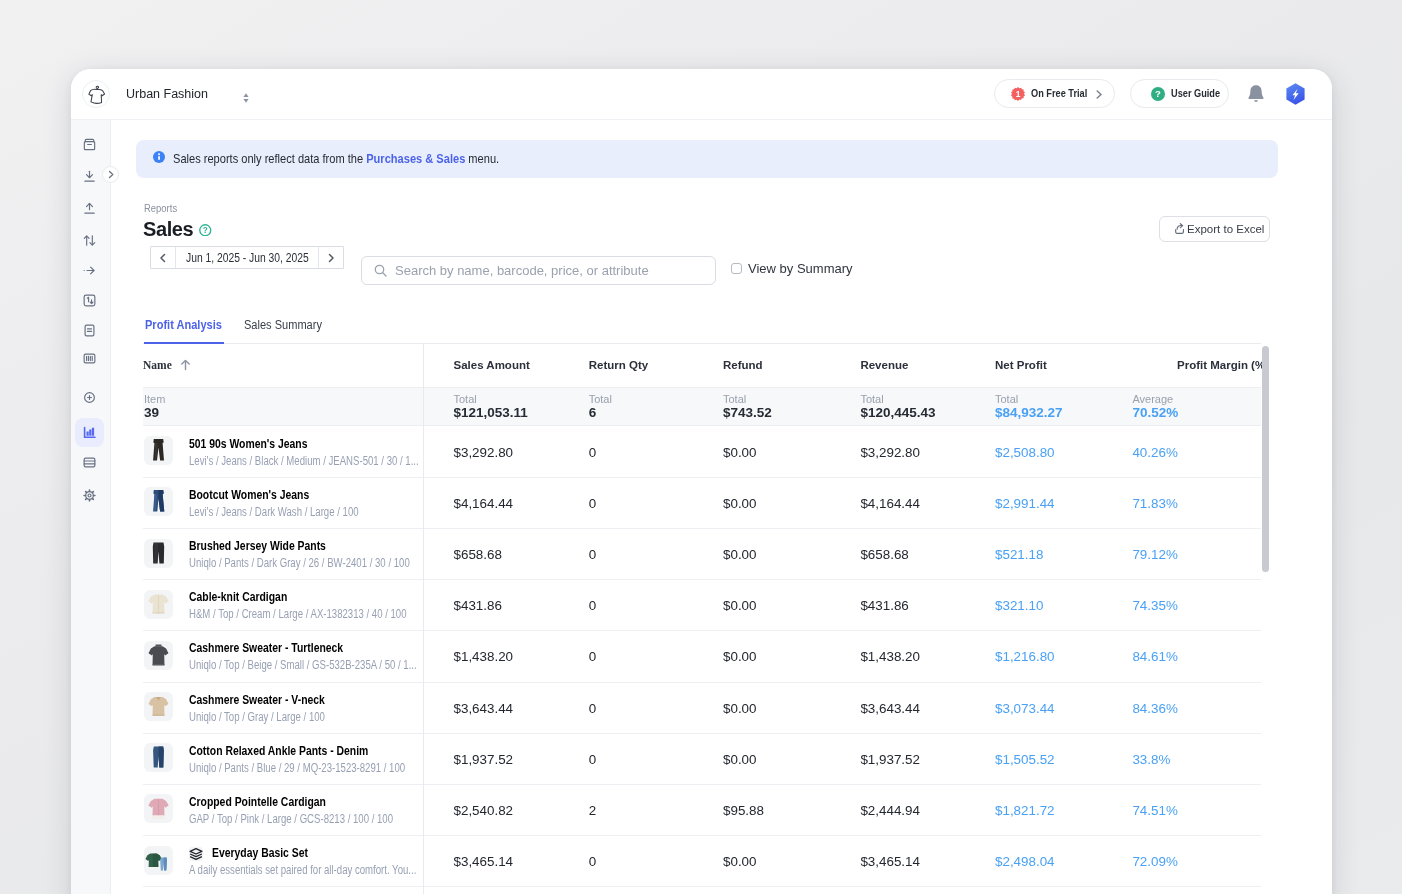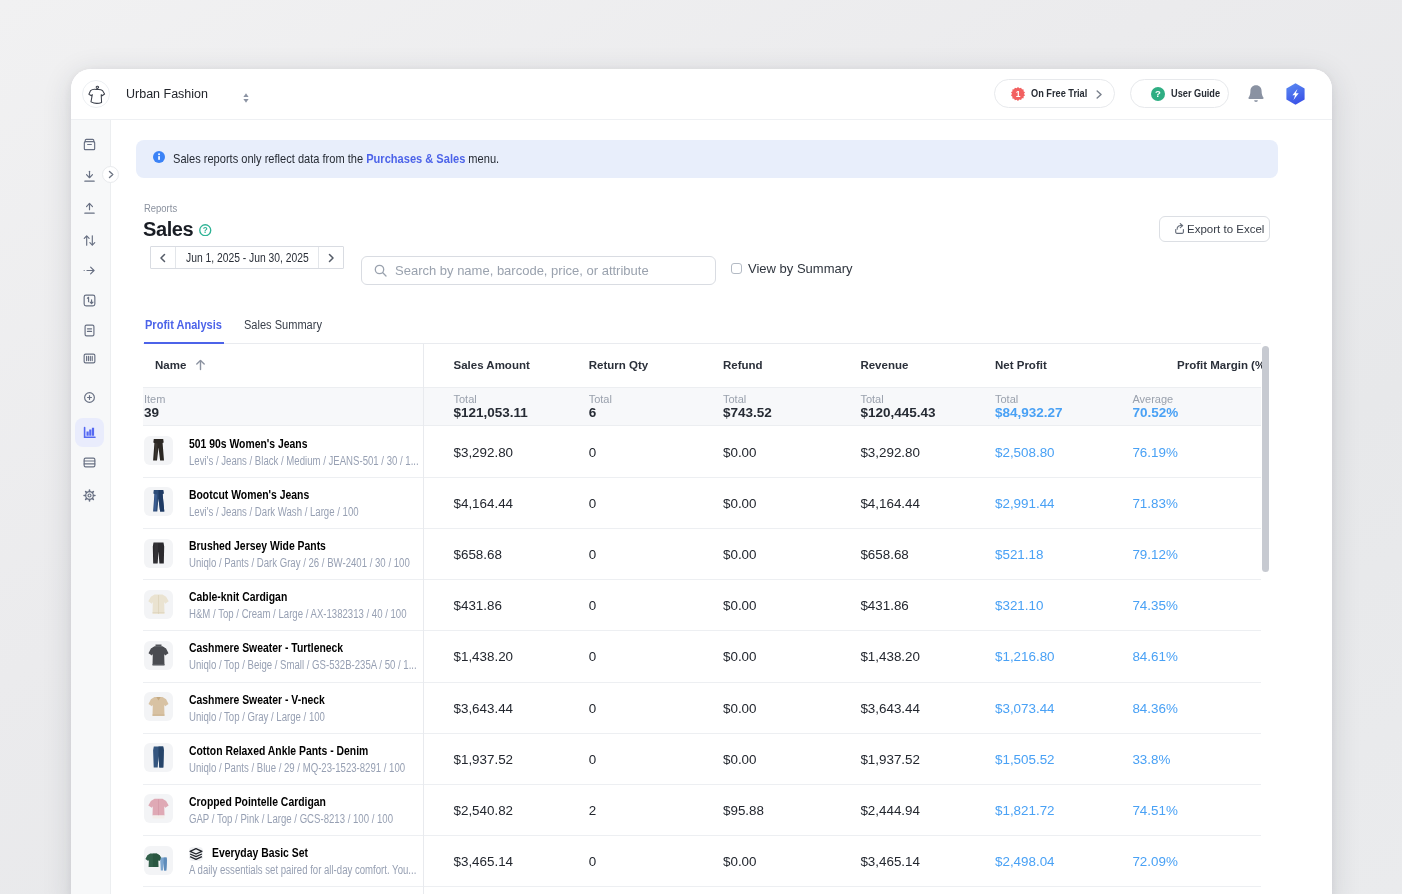--- a/index.html
+++ b/index.html
@@ -253,21 +253,21 @@
     <span class="ph">Search by name, barcode, price, or attribute</span>
   </div>
   <div class="chk"></div>
   <div class="chk-lbl">View by Summary</div>
 
   <div class="tab1"><span class="sq92">Profit Analysis</span></div>
   <div class="tab2"><span class="sq92">Sales Summary</span></div>
   <div class="tabline"></div>
   <div class="tabline-active"></div>
 
-  <div class="th" style="left:84px;">Name
+  <div class="th" style="left:72px;font-family:Liberation Serif, serif;">Name
     <svg style="margin-left:5px; vertical-align:-2px;" width="11" height="12" viewBox="0 0 11 12" fill="none" stroke="#8b92a0" stroke-width="1.4" stroke-linecap="round" stroke-linejoin="round">
         <path d="M5.5 10.5 V1.8"></path>
         <path d="M1.8 5 L5.5 1.5 L9.2 5"></path>
       </svg>
   </div>
   <div class="th" style="left:382.5px;">Sales Amount</div>
   <div class="th" style="left:517.7px;">Return Qty</div>
   <div class="th" style="left:652px;">Refund</div>
   <div class="th" style="left:789.4px;">Revenue</div>
   <div class="th" style="left:924px;">Net Profit</div>
@@ -310,21 +310,21 @@
             <path fill="#2b2723" d="M9.8 3 h9.4 l0.5 3.6 -1.1 0.4 1.4 17.6 h-3.9 L14.5 11.5 13 24.6 h-3.9 L10.4 7 9.3 6.6 Z"></path>
             <path fill="#45403a" d="M11 7 l2.6 0.4 -1.2 16.3 h-1.6 Z" opacity="0.55"></path>
           </svg></div>
     <div class="rname"><span class="sq80">501 90s Women's Jeans</span></div>
     <div class="rsub"><span class="sq80">Levi's / Jeans / Black / Medium / JEANS-501 / 30 / 1...</span></div>
     <div class="rc c1">$3,292.80</div>
     <div class="rc c2">0</div>
     <div class="rc c3">$0.00</div>
     <div class="rc c4">$3,292.80</div>
     <div class="rc c5 blue">$2,508.80</div>
-    <div class="rc c6 blue">76.19%</div>
+    <div class="rc c6 blue">40.26%</div>
   </div>
       <div class="row" style="top:408.95px">
     <div class="thumb"><svg width="29" height="29" viewBox="0 0 29 29">
             <path fill="#2e4d78" d="M9.8 3 h9.4 l0.5 3.6 -1.1 0.4 1.7 17.6 h-4.2 L14.5 11.5 13.3 24.6 h-4.2 L10.4 7 9.3 6.6 Z"></path>
             <path fill="#1e3a63" d="M14.5 3 h4.7 l0.5 3.6 -1.1 0.4 1.7 17.6 h-4.2 L14.5 11.5 Z"></path>
             <path fill="#41639a" d="M10.6 7 l2.4 0.4 -1 16 h-1.9 Z" opacity="0.8"></path>
           </svg></div>
     <div class="rname"><span class="sq80">Bootcut Women's Jeans</span></div>
     <div class="rsub"><span class="sq80">Levi's / Jeans / Dark Wash / Large / 100</span></div>
     <div class="rc c1">$4,164.44</div>

